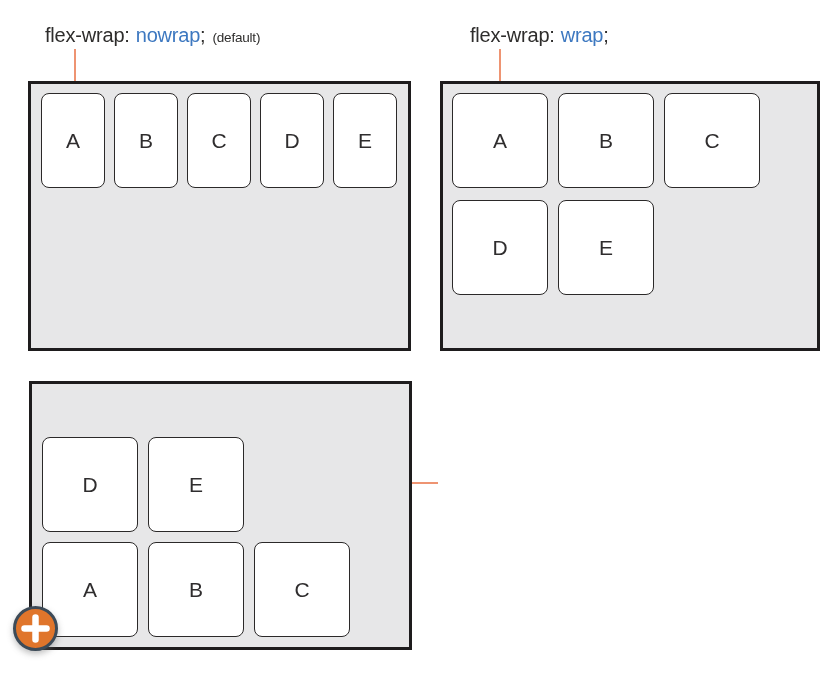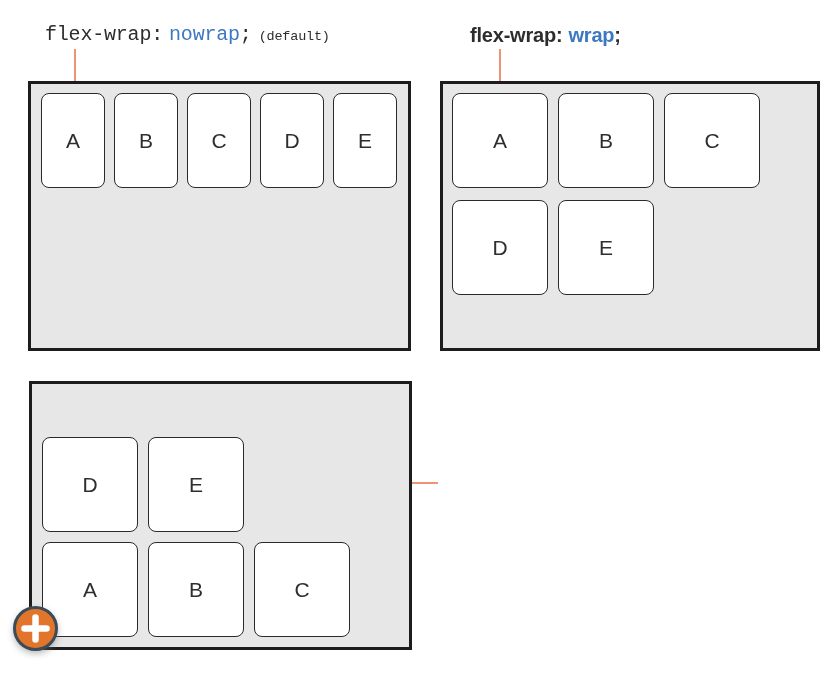--- a/index.html
+++ b/index.html
@@ -10,22 +10,22 @@
   }
   .canvas { position:absolute; inset:0; }
 
   
   .fig-label {
     position:absolute; font-size:20px; line-height:22px;
     color:var(--label-text,#2e2d2c); letter-spacing:-0.2px; white-space:nowrap;
   }
   .fig-label .kw  { color:var(--keyword-blue,#3d78c0); margin-left:6px; }
   .fig-label .note{ font-size:13.5px; margin-left:7px; }
-  #label-nowrap       { left:45px;  top:24px;font-family:Liberation Mono, monospace; }
-  #label-wrap         { left:470px; top:24px;font-weight:bold; }
+  #label-nowrap       { left:45px;  top:24px; }
+  #label-wrap         { left:470px; top:24px; }
   #label-wrap-reverse { left:447px; top:471px; }
 
   
   .connector { position:absolute; background:var(--connector,#ee9472); }
   #conn-nowrap       { left:74px;  top:49px;  width:2px;  height:32px; }
   #conn-wrap         { left:499px; top:49px;  width:2px;  height:32px; }
   #conn-wrap-reverse { left:412px; top:482px; width:26px; height:2px; }
 
   
   .flex-box {

